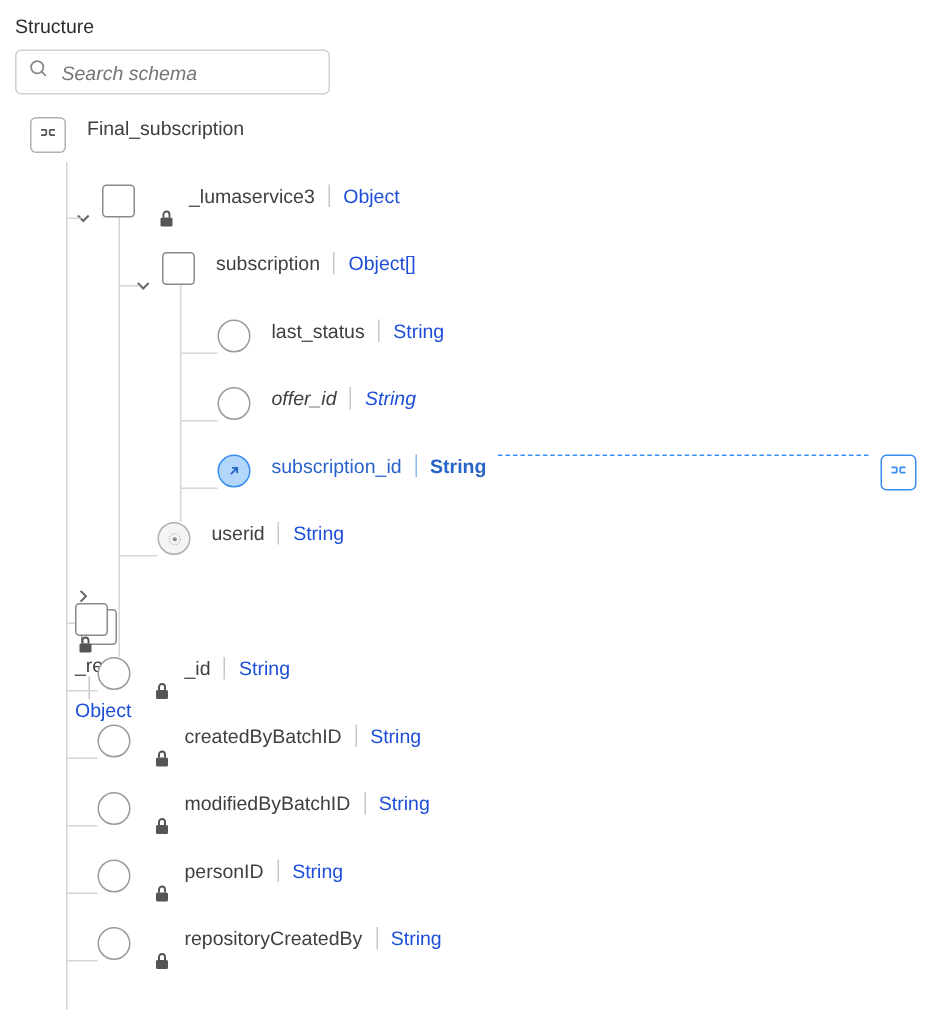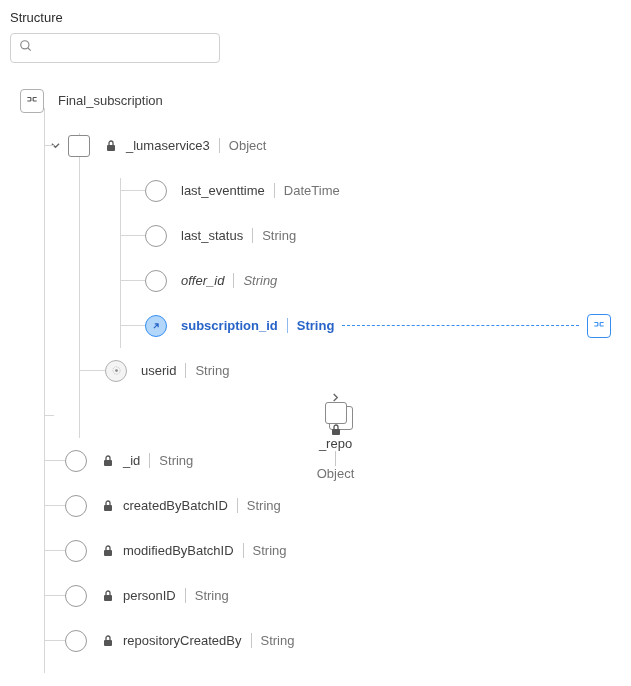--- a/index.html
+++ b/index.html
@@ -34,21 +34,20 @@
     font-size: 13px;
     font-style: italic;
     color: #888;
     width: 100%;
     margin-left: 6px;
     background: transparent;
   }
   .tree { position: relative; }
   .row {
     display: flex;
-    align-items: center;
     height: 45px;
     position: relative;
   }
   .root-icon-box {
     width: 24px;
     height: 24px;
     border: 1px solid #b0b0b0;
     border-radius: 4px;
     display: flex;
     align-items: center;
@@ -115,31 +114,31 @@
     width: 14px;
     display:flex;align-items:center;justify-content:center;
     flex-shrink:0;
   }
   .label {
     font-size: 13px;
     color: #404040;
     white-space: nowrap;
   }
   .label.bold { font-weight: 500; }
-  .label.blue { color: #2864c7; font-weight:700;}
+  .label.blue { color: #2864c7; font-weight:400;}
   .divider {
     width: 1px;
     height: 15px;
     background: #c7c7c7;
     margin: 0 9px;
     flex-shrink:0;
   }
   .type {
     font-size: 13px;
-    color: #737373;
+    color: #1d4ed8;
     white-space: nowrap;
   }
   .type.blue { color: #2864c7; font-weight:600;}
   .gap8{width:8px;flex-shrink:0;}
   .gap10{width:10px;flex-shrink:0;}
   .gap14{width:14px;flex-shrink:0;}
   .ref-line{
     height:1px;
     border-top:1px dashed #378ef0;
     flex-grow:1;
@@ -165,20 +164,21 @@
 
 <div class="section-title">Structure</div>
 
 <div class="search-wrap">
   <span>
     <svg width="14" height="14" viewBox="0 0 24 24" fill="none" stroke="#888" stroke-width="2">
         <circle cx="10" cy="10" r="7"></circle>
         <line x1="20" y1="20" x2="15" y2="15"></line>
       </svg>
   </span>
+  <input type="text" placeholder="Search schema" style="">
 </div>
 
 <div class="tree">
 
   <div class="vline" style="left:34px; top:30px; height:640px;"></div>
 
   <div class="vline" style="left:69px; top:55px; height:305px;"></div>
 
   <div class="vline" style="left:110px; top:100px; height:170px;"></div>
 
@@ -207,29 +207,35 @@
           <rect x="1" y="5" width="8" height="6" rx="1"></rect>
           <path d="M3 5 V3 a2 2 0 0 1 4 0 V5" fill="none" stroke="#555" stroke-width="1.3"></path>
         </svg>
     </span>
     <div class="gap8"></div>
     <span class="label bold">_lumaservice3</span>
     <span class="divider"></span>
     <span class="type">Object</span>
   </div>
 
-
-  <div class="row" style="padding-left:135px;">
-    <div class="hline" style="left:110px;width:25px;top:22px;"></div>
-    <div class="node-circle"></div>
-    <div class="gap14"></div>
-    <span class="label">last_eventtime</span>
-    <span class="divider"></span>
-    <span class="type">DateTime</span>
-  </div>
+  <div class="row" style="padding-left:80px;">
+    <div class="hline" style="left:69px;width:14px;top:22px;"></div>
+    <span class="chev">
+      <svg width="9" height="9" viewBox="0 0 10 10">
+          <path d="M1 3 L5 7 L9 3" fill="none" stroke="#666" stroke-width="1.5"></path>
+        </svg>
+    </span>
+    <div class="gap8"></div>
+    <div class="node-box"></div>
+    <div class="gap14"></div>
+    <span class="label bold">subscription</span>
+    <span class="divider"></span>
+    <span class="type">Object[]</span>
+  </div>
+
 
   <div class="row" style="padding-left:135px;">
     <div class="hline" style="left:110px;width:25px;top:22px;"></div>
     <div class="node-circle"></div>
     <div class="gap14"></div>
     <span class="label">last_status</span>
     <span class="divider"></span>
     <span class="type">String</span>
   </div>
 

